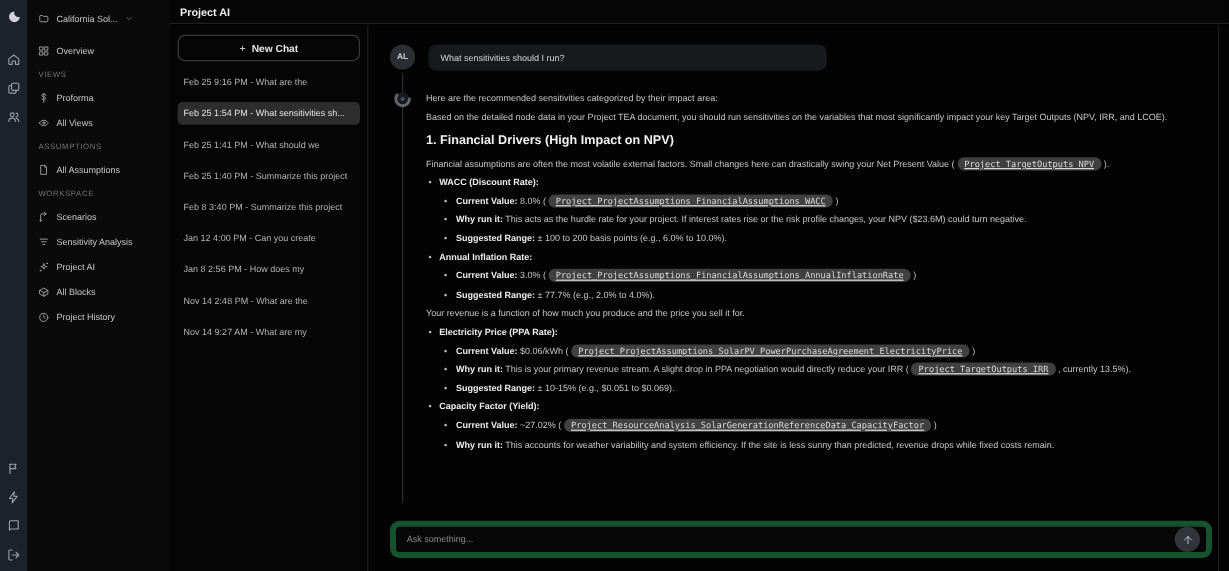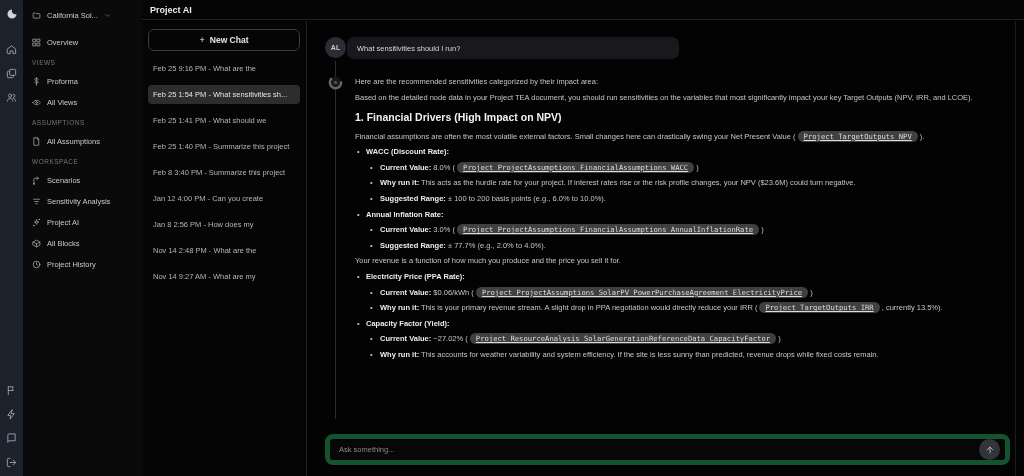--- a/index.html
+++ b/index.html
@@ -44,21 +44,21 @@
   .chat-item.selected { background:#2d2d2d; color:#e5e5e5; }
 
   
   .main { position:absolute; left:308px; top:21px; right:0; bottom:0; background:#030303; }
   .vline-right { position:absolute; right:8px; top:0; bottom:0; width:1px; background:#1d1d1d; }
   .thread-line { position:absolute; left:27px; top:40px; width:1px; height:358px; background:#2c2c2c; }
   .avatar-user { position:absolute; left:17px; top:16px; width:21px; height:21px; border-radius:50%;
     background:#2a2d31; color:#cfcfcf; font-size:7px; display:flex; align-items:center;
     justify-content:center; font-weight:bold; }
   .avatar-ai { position:absolute; left:19px; top:53px; width:17px; height:17px; }
-  .user-bubble { position:absolute; left:39px; top:16px; width:332px; height:22px; background:#17191c;
+  .user-bubble { position:absolute; left:49px; top:16px; width:332px; height:22px; background:#17191c;
     border-radius:7px; display:flex; align-items:center; padding:0 10px; font-size:7.5px; color:#d6d6d6; }
 
   .response { position:absolute; left:47px; top:56px; width:660px; }
   .blk { font-size:7.5px; line-height:1.28; color:#c6c6c6; margin-bottom:6px; }
   .blk.h3 { font-size:10.5px; font-weight:bold; color:#f2f2f2; margin:9px 0 7px; }
   .blk b { color:#ededed; }
   .blk.li1 { padding-left:11px; position:relative; }
   .blk.li1::before { content:"•"; position:absolute; left:2px; color:#c6c6c6; }
   .blk.li2 { padding-left:25px; position:relative; }
   .blk.li2::before { content:"•"; position:absolute; left:15px; color:#c6c6c6; }
@@ -235,20 +235,21 @@
       <div class="blk li2"><b>Current Value:</b><span> 8.0% ( </span><span class="chip">Project_ProjectAssumptions_FinancialAssumptions_WACC</span><span> )</span></div>
       <div class="blk li2"><b>Why run it:</b><span> This acts as the hurdle rate for your project. If interest rates rise or the risk profile changes, your NPV ($23.6M) could turn negative.</span></div>
       <div class="blk li2"><b>Suggested Range:</b><span> ± 100 to 200 basis points (e.g., 6.0% to 10.0%).</span></div>
       <div class="blk li1"><b>Annual Inflation Rate:</b></div>
       <div class="blk li2"><b>Current Value:</b><span> 3.0% ( </span><span class="chip">Project_ProjectAssumptions_FinancialAssumptions_AnnualInflationRate</span><span> )</span></div>
       <div class="blk li2"><b>Suggested Range:</b><span> ± 77.7% (e.g., 2.0% to 4.0%).</span></div>
       <div class="blk p"><span>Your revenue is a function of how much you produce and the price you sell it for.</span></div>
       <div class="blk li1"><b>Electricity Price (PPA Rate):</b></div>
       <div class="blk li2"><b>Current Value:</b><span> $0.06/kWh ( </span><span class="chip">Project_ProjectAssumptions_SolarPV_PowerPurchaseAgreement_ElectricityPrice</span><span> )</span></div>
       <div class="blk li2"><b>Why run it:</b><span> This is your primary revenue stream. A slight drop in PPA negotiation would directly reduce your IRR ( </span><span class="chip">Project_TargetOutputs_IRR</span><span> , currently 13.5%).</span></div>
+      <div class="blk li2"><b>Suggested Range:</b><span> ± 10-15% (e.g., $0.051 to $0.069).</span></div>
       <div class="blk li1"><b>Capacity Factor (Yield):</b></div>
       <div class="blk li2"><b>Current Value:</b><span> ~27.02% ( </span><span class="chip">Project_ResourceAnalysis_SolarGenerationReferenceData_CapacityFactor</span><span> )</span></div>
       <div class="blk li2"><b>Why run it:</b><span> This accounts for weather variability and system efficiency. If the site is less sunny than predicted, revenue drops while fixed costs remain.</span></div>
     </div>
   <div class="composer">
     <input type="text" placeholder="Ask something..." style="">
     <button class="send-btn">
       <svg viewBox="0 0 24 24">
           <path d="M12 19V5M5 12l7-7 7 7"></path>
         </svg>

